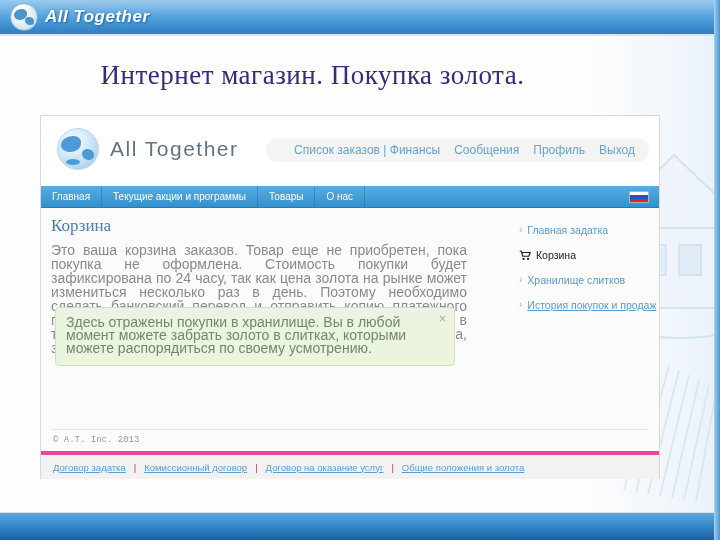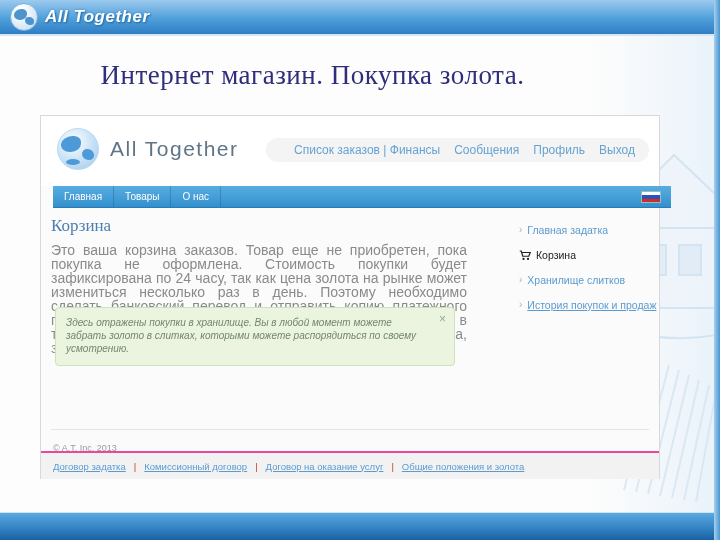--- a/index.html
+++ b/index.html
@@ -53,56 +53,56 @@
   .globe2 i.b1{width:20px;height:16px;left:3px;top:7px;border-radius:62% 38% 55% 45%;}
   .globe2 i.b2{width:12px;height:11px;right:4px;top:20px;border-radius:45% 55% 42% 58%;}
   .globe2 i.b3{width:14px;height:6px;left:8px;bottom:4px;border-radius:50%;}
   .site-logo-text{font-size:21px;color:#5f7486;letter-spacing:1.5px;}
 
   .user-strip{position:absolute;right:10px;top:22px;left:225px;height:24px;
     background:#f4f4f4;border-radius:12px;display:flex;align-items:center;
     justify-content:flex-end;gap:14px;padding:0 14px;}
   .user-strip a{font-size:12px;color:#66a3d2;text-decoration:none;cursor:pointer;white-space:nowrap;}
 
-  .shot-nav{position:absolute;left:12px;top:70px;width:100%;height:22px;
+  .shot-nav{position:absolute;left:0;top:70px;width:100%;height:22px;
     background:linear-gradient(#58ade1,#3390cd);border-bottom:1px solid #2a7ab5;
     display:flex;align-items:stretch;}
   .shot-nav a{display:flex;align-items:center;padding:0 11px;font-size:10px;color:#fff;
     text-decoration:none;border-right:1px solid rgba(20,90,140,.35);cursor:pointer;white-space:nowrap;}
   .flag{position:absolute;right:10px;top:5px;width:20px;height:12px;border:1px solid #9bb;
     display:flex;flex-direction:column;cursor:pointer;}
   .flag i{flex:1;}
   .flag i:nth-child(1){background:#fff;}
   .flag i:nth-child(2){background:#2a52be;}
   .flag i:nth-child(3){background:#d52b1e;}
 
   .shot-h1{position:absolute;left:10px;top:100px;font-family:"Liberation Serif",serif;
     font-size:17px;color:var(--heading-blue);}
   .intro{position:absolute;left:10px;top:127px;width:416px;font-size:14px;
     line-height:14px;color:var(--text-gray);text-align:justify;}
 
   .alert{position:absolute;left:14px;top:191px;width:400px;min-height:44px;
     background:var(--alert-green-bg);border:1px solid var(--alert-green-border);
     border-radius:4px;padding:8px 28px 10px 10px;}
-  .alert-text{font-size:10px;line-height:13px;color:#74876b;font-style:italic;}
+  .alert-text{font-size:14px;line-height:13px;color:#74876b;}
   .alert-close{position:absolute;right:8px;top:5px;font-size:12px;color:#9aa79a;
     cursor:pointer;line-height:12px;}
 
   .sidebar{position:absolute;left:478px;top:102px;width:140px;}
   .side-item{display:flex;align-items:center;gap:5px;padding:6px 0 7px 0;cursor:pointer;}
   .side-item .chev{font-size:10px;color:#9fb6c9;line-height:10px;}
   .side-item a{font-size:10.5px;color:var(--link-blue);text-decoration:none;}
   .side-item.current a{color:#222;}
   .side-item.underlined a{text-decoration:underline;}
   .cart-svg{width:12px;height:11px;display:inline-block;}
 
   .footer-divider{position:absolute;left:10px;right:10px;top:313px;height:1px;background:#e5e5e5;}
-  .copyright{position:absolute;left:12px;top:327px;font-size:9px;color:#9a9a9a;}
+  .copyright{position:absolute;left:12px;top:319px;font-size:9px;color:#9a9a9a;font-family:Liberation Mono, monospace;}
   .footer-strip{position:absolute;left:0;right:0;top:335px;height:28px;background:#f2f2f2;
-    border-top:2px solid #ec4899;display:flex;align-items:center;padding:0 12px;gap:8px;}
+    border-top:4px solid #ec4899;display:flex;align-items:center;padding:0 12px;gap:8px;}
   .footer-strip a{font-size:9.5px;color:var(--link-blue);text-decoration:underline;cursor:pointer;white-space:nowrap;}
   .footer-strip .sep{font-size:9.5px;color:#c04030;}
 </style>
 </head>
 <body>
 
 <div class="top-bar">
   <div class="brand">
     <span class="globe">
         <i class="b1"></i>
@@ -150,20 +150,21 @@
     <div class="user-strip">
       <a>Список заказов | Финансы</a>
       <a>Сообщения</a>
       <a>Профиль</a>
       <a>Выход</a>
     </div>
   </div>
 
   <div class="shot-nav">
     <a>Главная</a>
+    <a>Текущие акции и программы</a>
     <a>Товары</a>
     <a>О нас</a>
     <span class="flag">
         <i></i>
         <i></i>
         <i></i>
       </span>
   </div>
 
   <div class="shot-h1">Корзина</div>

